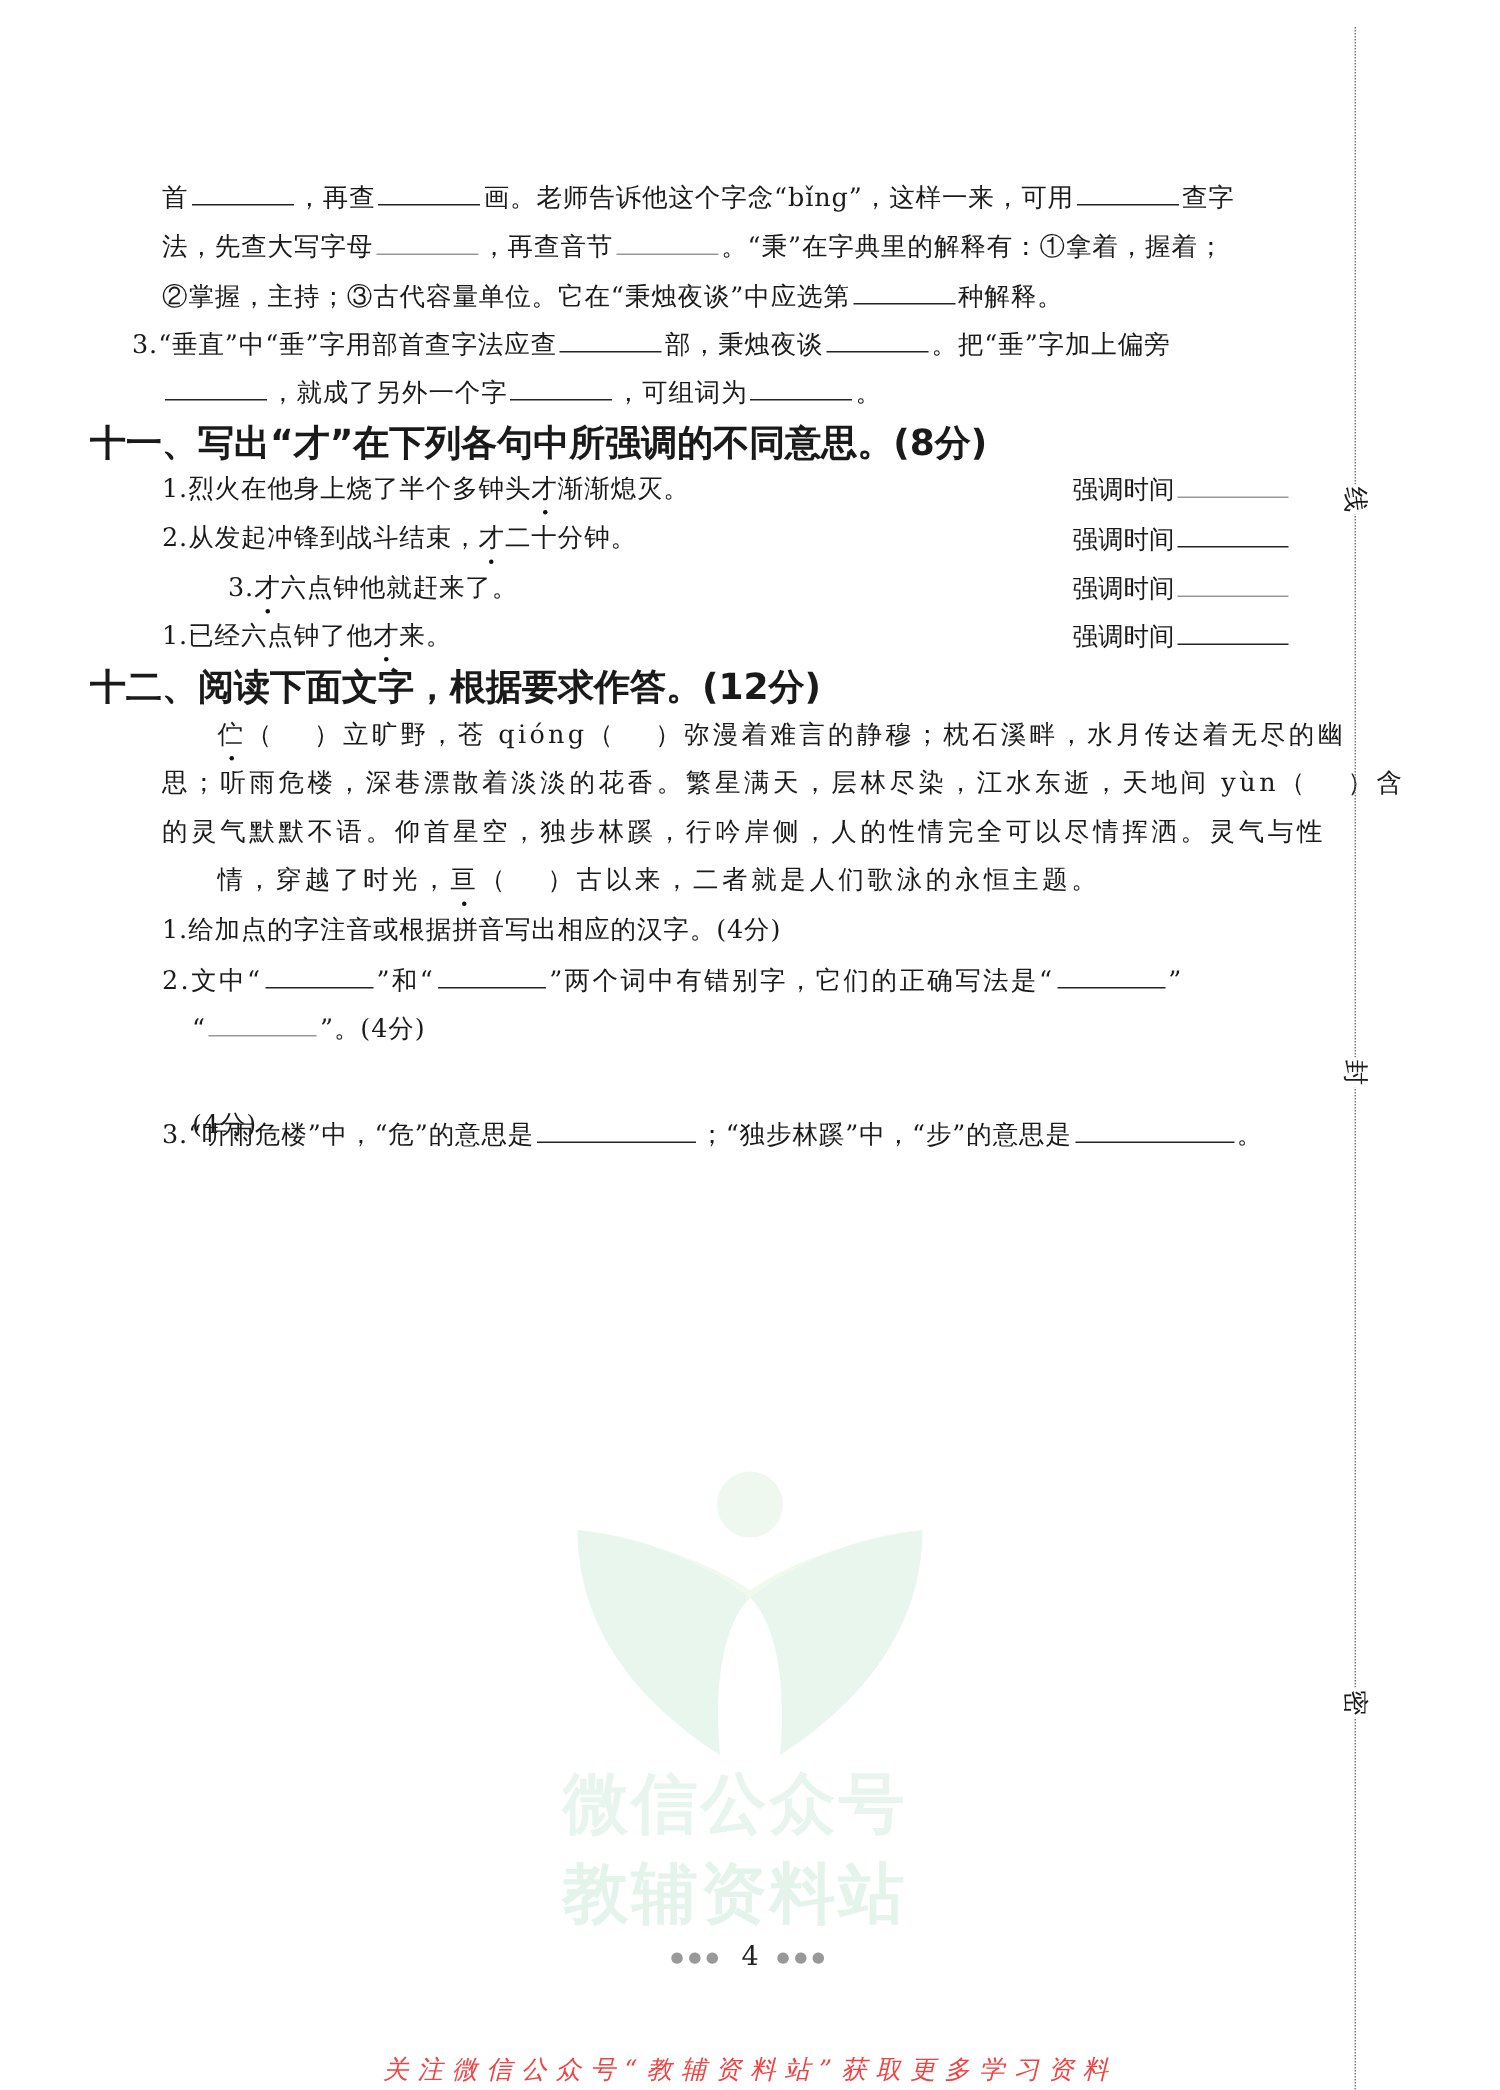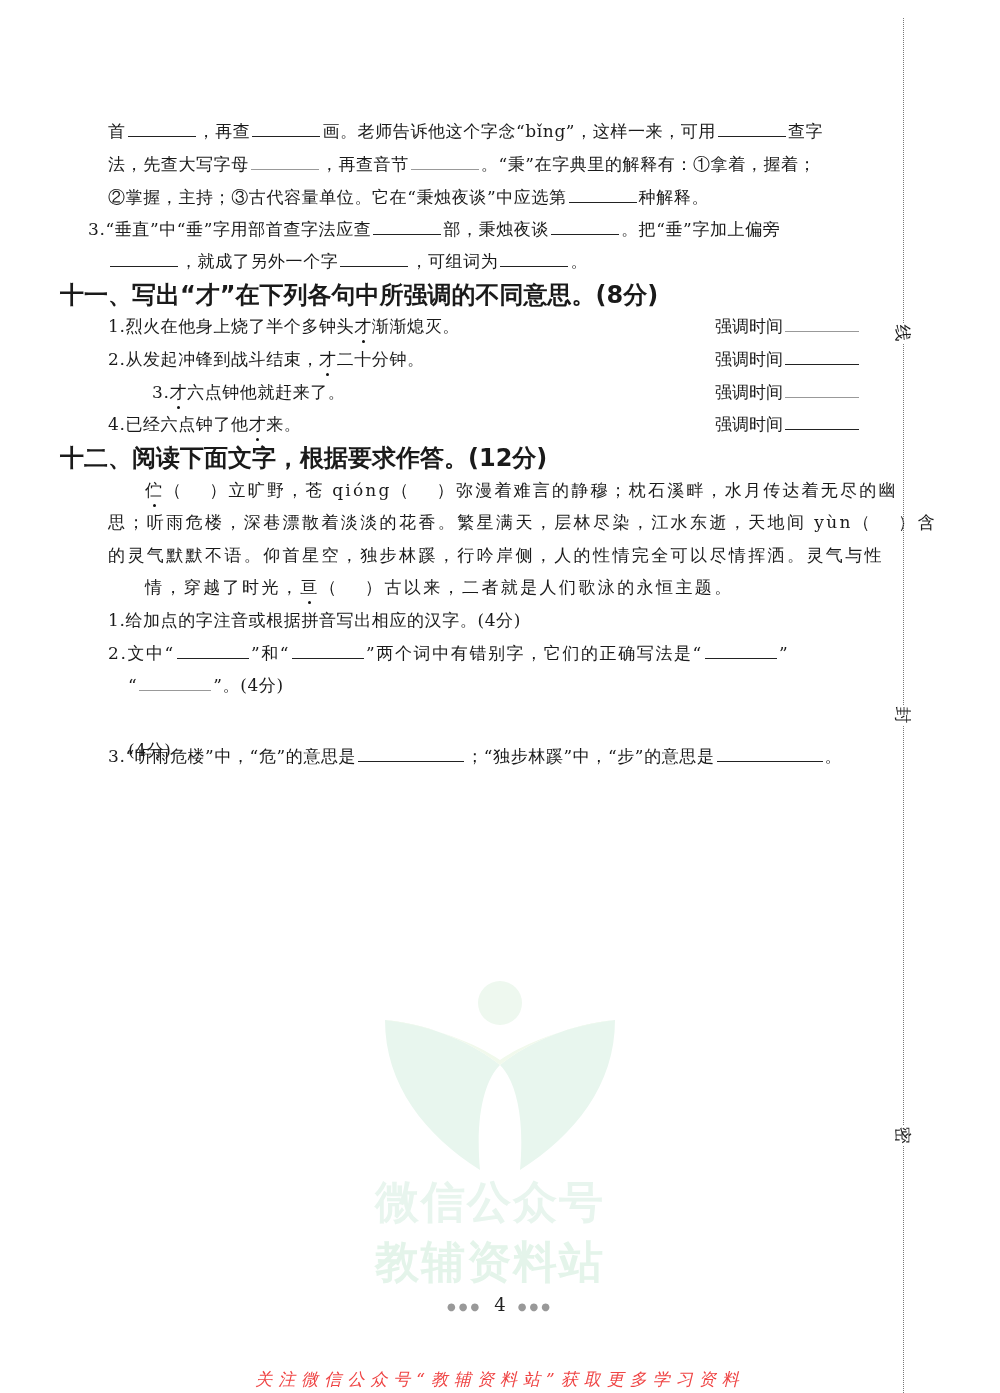--- a/index.html
+++ b/index.html
@@ -96,21 +96,21 @@
 </div>
 
 <div class="line" style="left:104px; top:381px;margin-left:48px;">
   <span>3.</span><span class="dot">才</span><span>六点钟他就赶来了。</span>
 </div>
 <div class="right-label" style="left:715px; top:381px;">
   <span>强调时间</span><span class="blank light" style="width:74px"></span>
 </div>
 
 <div class="line" style="left:108px; top:413px;">
-  <span>4.已经六点钟了他</span><span class="dot">才</span><span>来。</span>
+  <span>1.已经六点钟了他</span><span class="dot">才</span><span>来。</span>
 </div>
 <div class="right-label" style="left:715px; top:413px;">
   <span>强调时间</span><span class="blank" style="width:74px"></span>
 </div>
 
 <div class="heading" style="left:60px; top:446px;">十二、阅读下面文字，根据要求作答。(12分)</div>
 
 <div class="line" style="left:145px; top:479px; letter-spacing:2.2px;">
   <span class="dot">伫</span><span>（</span><span class="paren" style="width:26px"></span><span>）立旷野，苍 qióng（</span><span class="paren" style="width:26px"></span><span>）弥漫着难言的静穆；枕石溪畔，水月传达着无尽的幽</span>
 </div>

